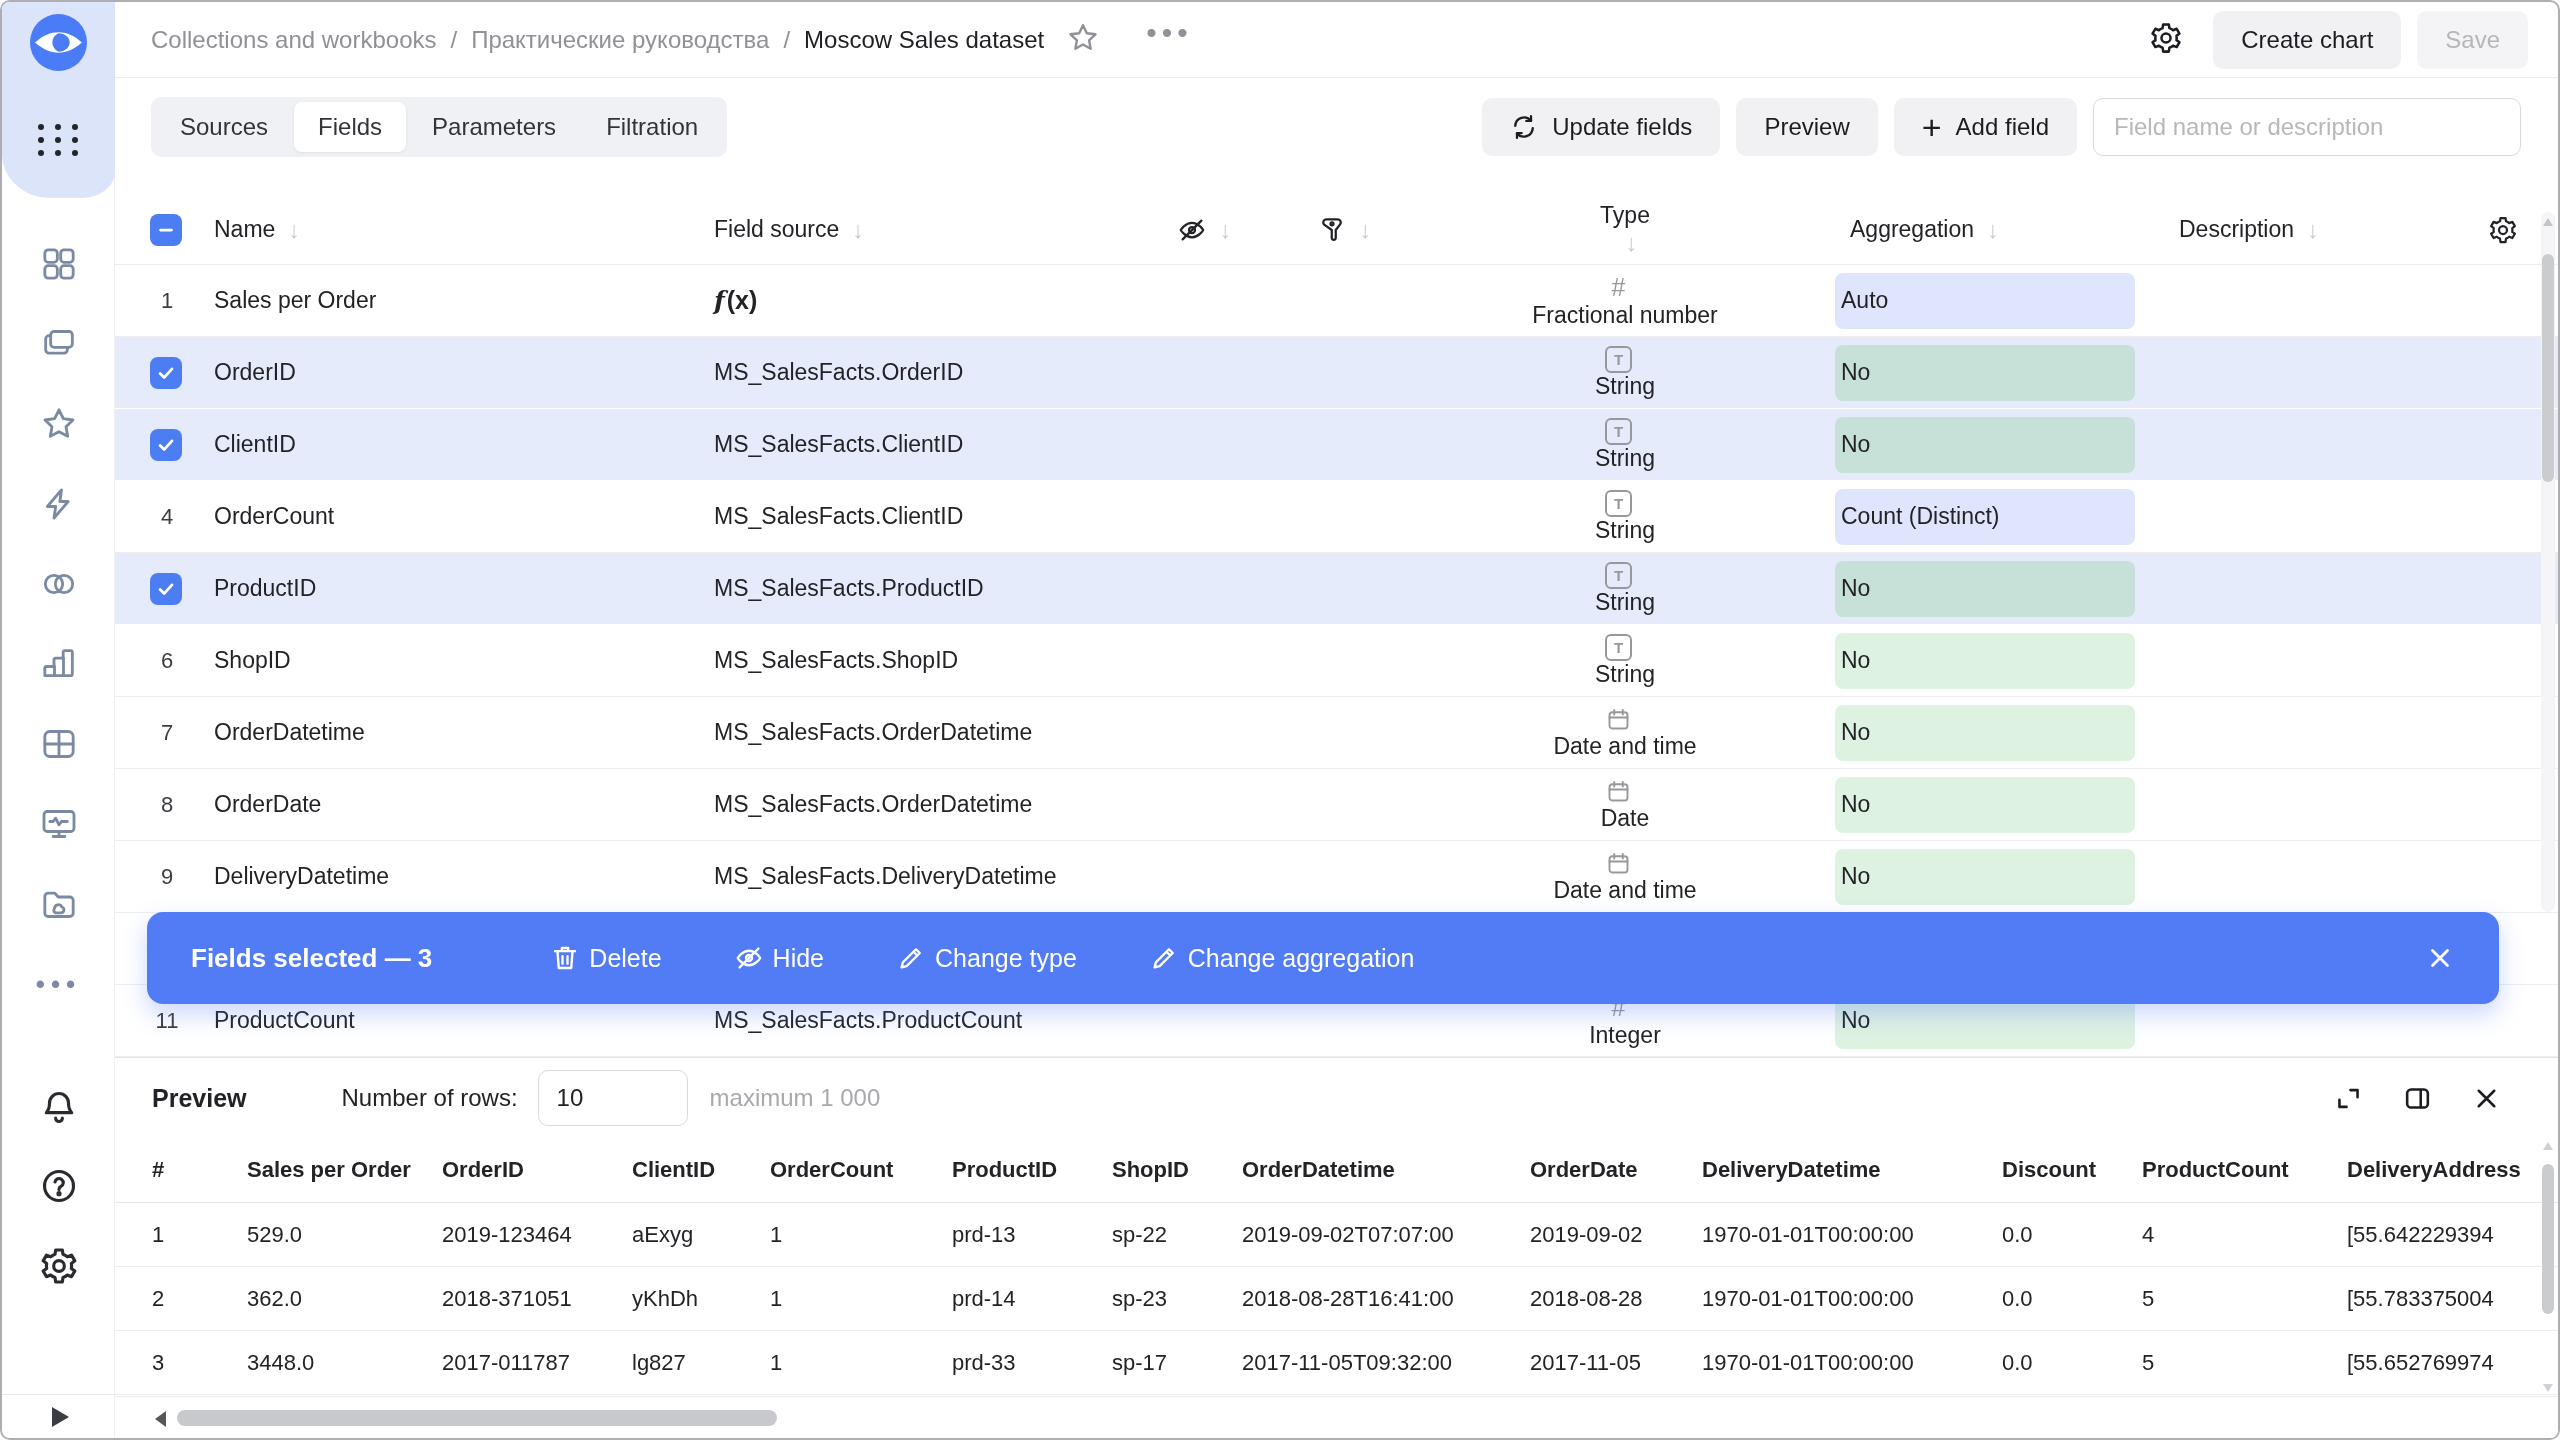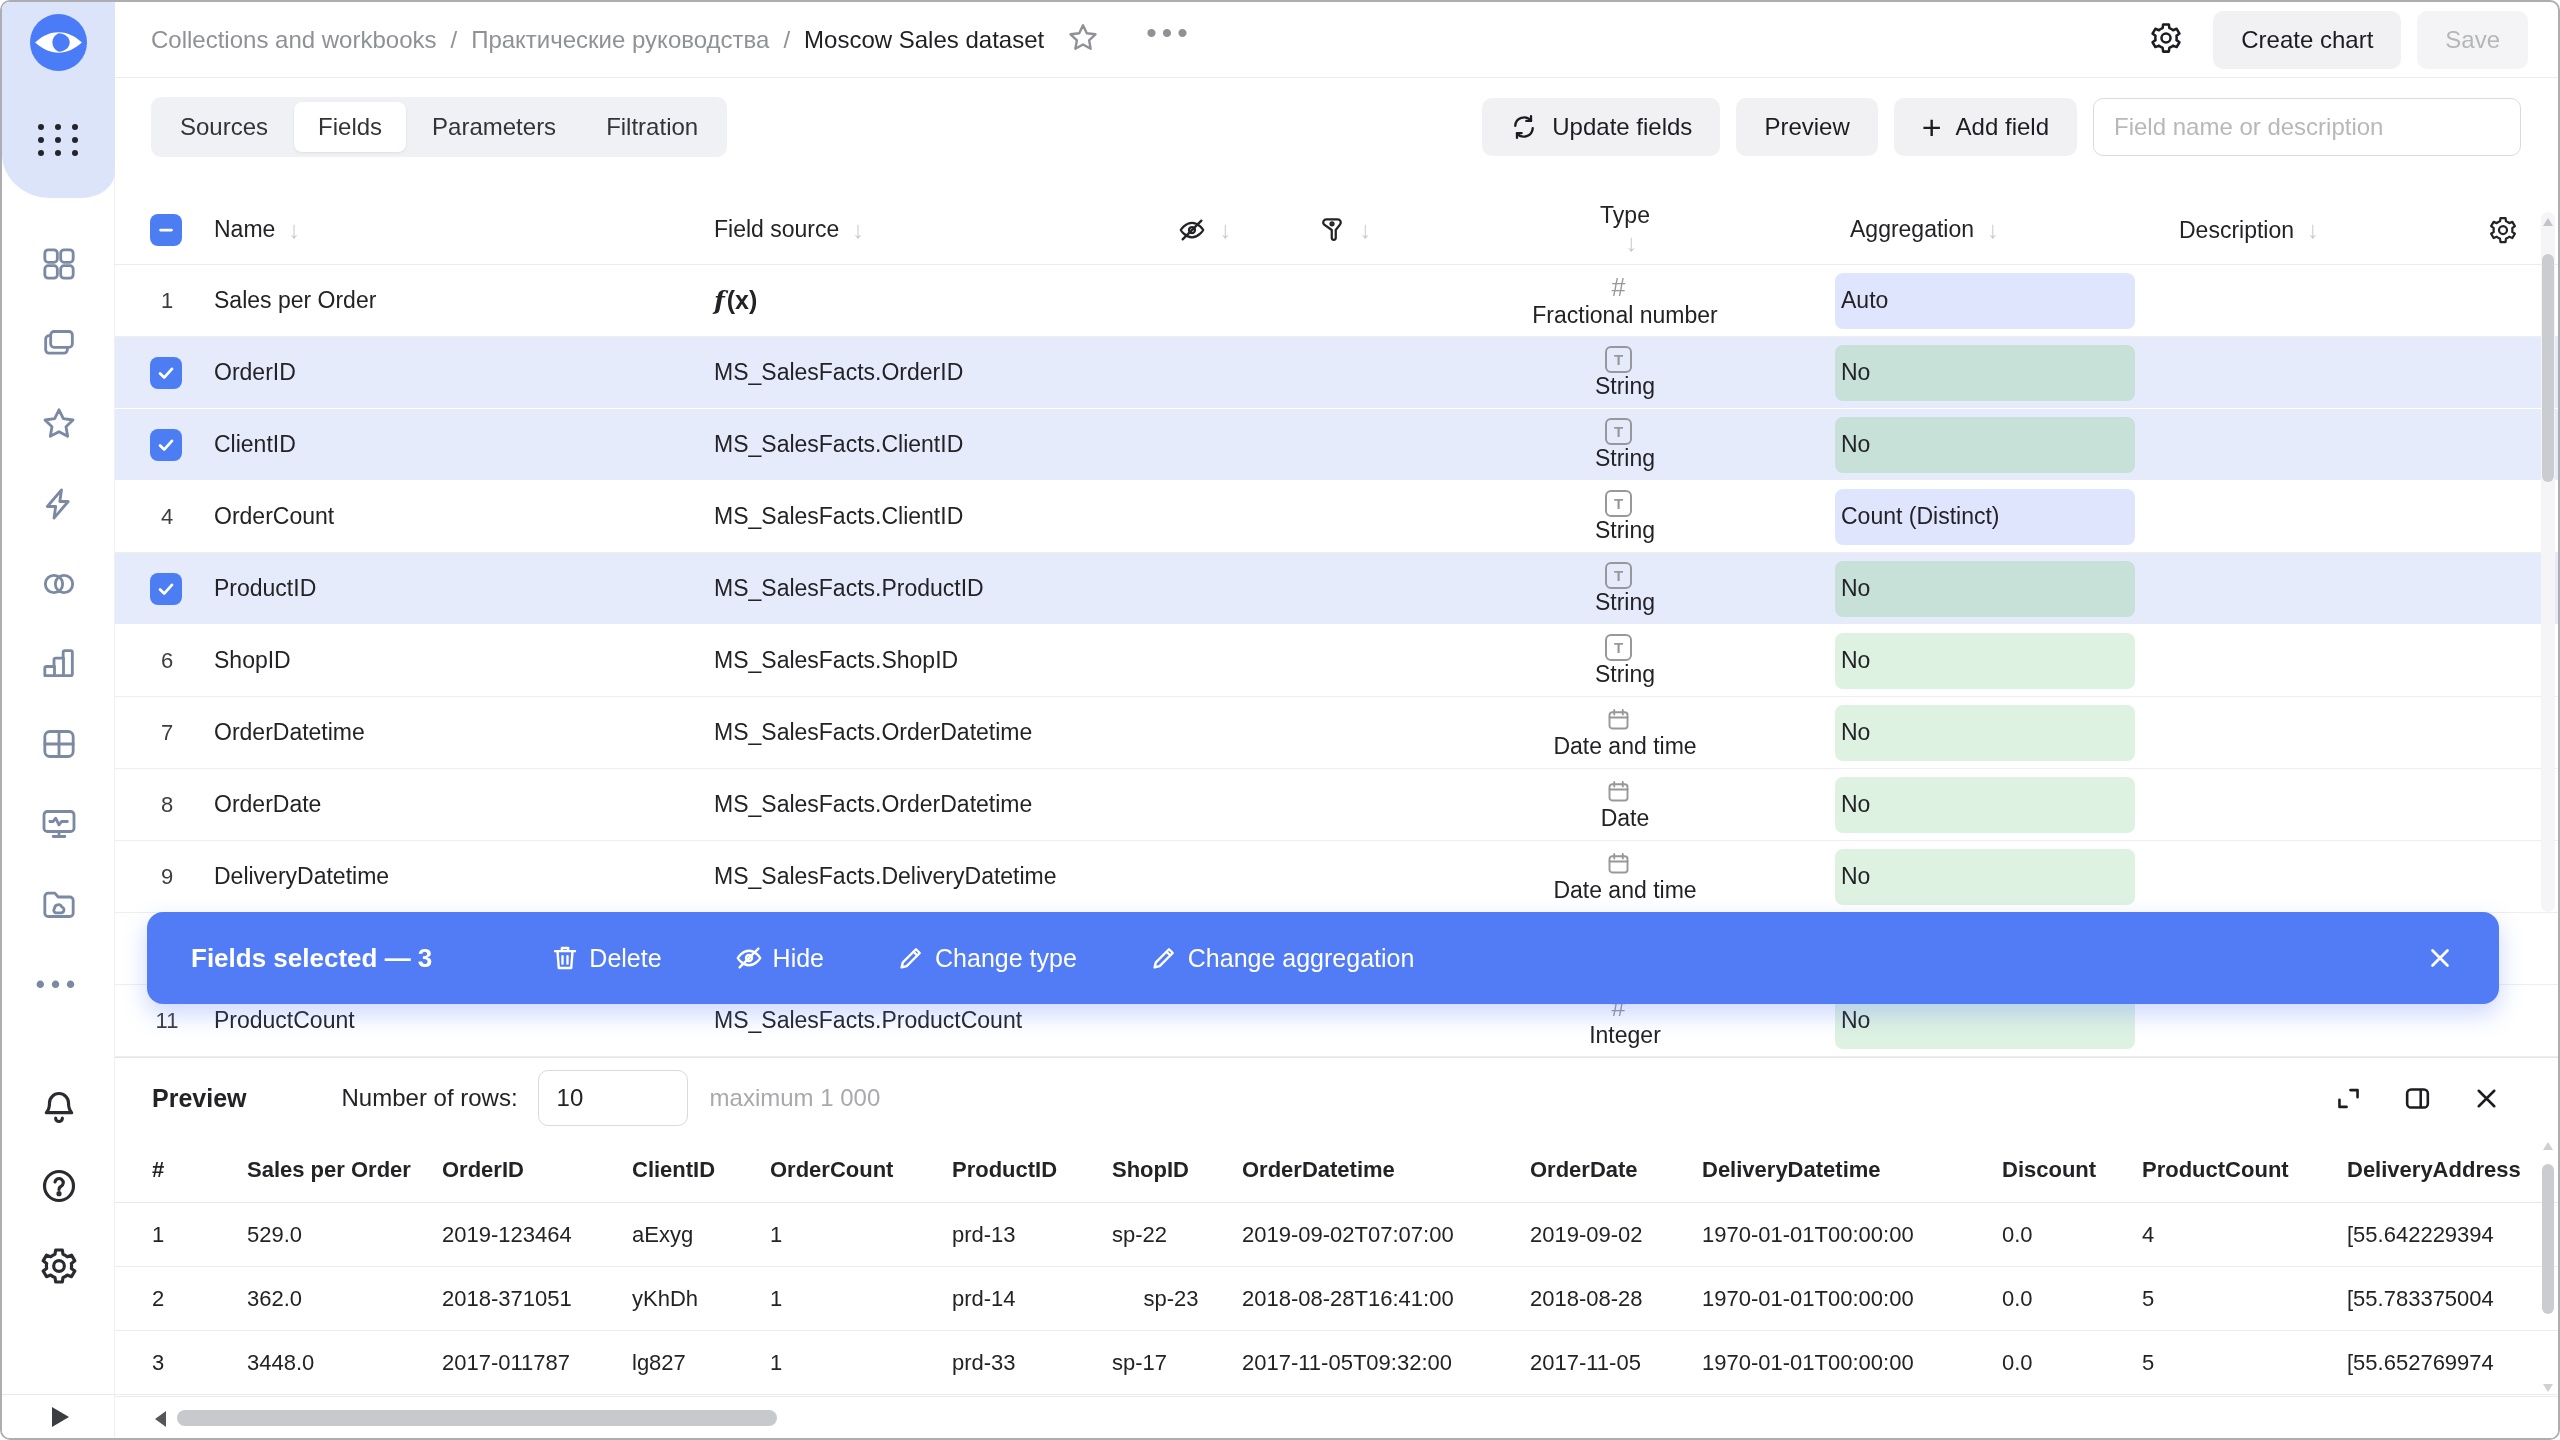--- a/index.html
+++ b/index.html
@@ -68,21 +68,21 @@
   .fields-area { margin-top:39px; height:862px; overflow:hidden; position:relative; }
   .fgrid { display:grid; padding-left:35px;
     grid-template-columns:64px 500px 420px 140px 140px 390px 345px 1fr 110px;
     align-items:center; }
   .fhead { height:70px; border-bottom:1px solid #ececef; font-size:23px; font-weight:500;
     color:#232327; }
   .fcell { display:flex; align-items:center; }
   .arr { color:#c9cbd3; font-size:24px; margin-left:13px; font-weight:400; }
   .fcell.centered { justify-content:center; }
   .fcell.type-c { padding-left:32px;flex-direction:column; }
-  .fcell.desc-c { padding-left:30px;align-items:flex-end; }
+  .fcell.desc-c { padding-left:30px; }
   .hic { color:#232327; } .hic svg { width:30px; height:30px; display:block; }
   .frow { height:72px; border-bottom:1px solid #eeeef1; font-size:23px; }
   .frow.selected { background:#e6ebfc; border-bottom-color:#fff; }
   .frow-gap { height:72px; border-bottom:1px solid #eeeef1; }
   .rownum { width:34px; text-align:center; color:#3c3d42; font-size:22px; }
   .cb { width:32px; height:32px; border-radius:8px; background:#4d7df2; display:flex;
     align-items:center; justify-content:center; cursor:pointer; }
   .cb svg { width:22px; height:22px; }
   .fx { font-weight:700; font-size:25px; }
   .fx i { font-family:"DejaVu Serif",serif; font-style:italic; margin-right:2px; }
@@ -638,21 +638,21 @@
             <span class="pv-cell" style="width: 205px;">4</span>
             <span class="pv-cell" style="width: 420px;">[55.642229394</span>
           </div>
           <div class="pv-row">
             <span class="pv-cell" style="width: 95px;">2</span>
             <span class="pv-cell" style="width: 195px;">362.0</span>
             <span class="pv-cell" style="width: 190px;">2018-371051</span>
             <span class="pv-cell" style="width: 138px;">yKhDh</span>
             <span class="pv-cell" style="width: 182px;">1</span>
             <span class="pv-cell" style="width: 160px;">prd-14</span>
-            <span class="pv-cell" style="width: 130px; text-align: center;">sp-23</span>
+            <span class="pv-cell" style="width: 130px;">sp-23</span>
             <span class="pv-cell" style="width: 288px;">2018-08-28T16:41:00</span>
             <span class="pv-cell" style="width: 172px;">2018-08-28</span>
             <span class="pv-cell" style="width: 300px;">1970-01-01T00:00:00</span>
             <span class="pv-cell" style="width: 140px;">0.0</span>
             <span class="pv-cell" style="width: 205px;">5</span>
             <span class="pv-cell" style="width: 420px;">[55.783375004</span>
           </div>
           <div class="pv-row">
             <span class="pv-cell" style="width: 95px;">3</span>
             <span class="pv-cell" style="width: 195px;">3448.0</span>

